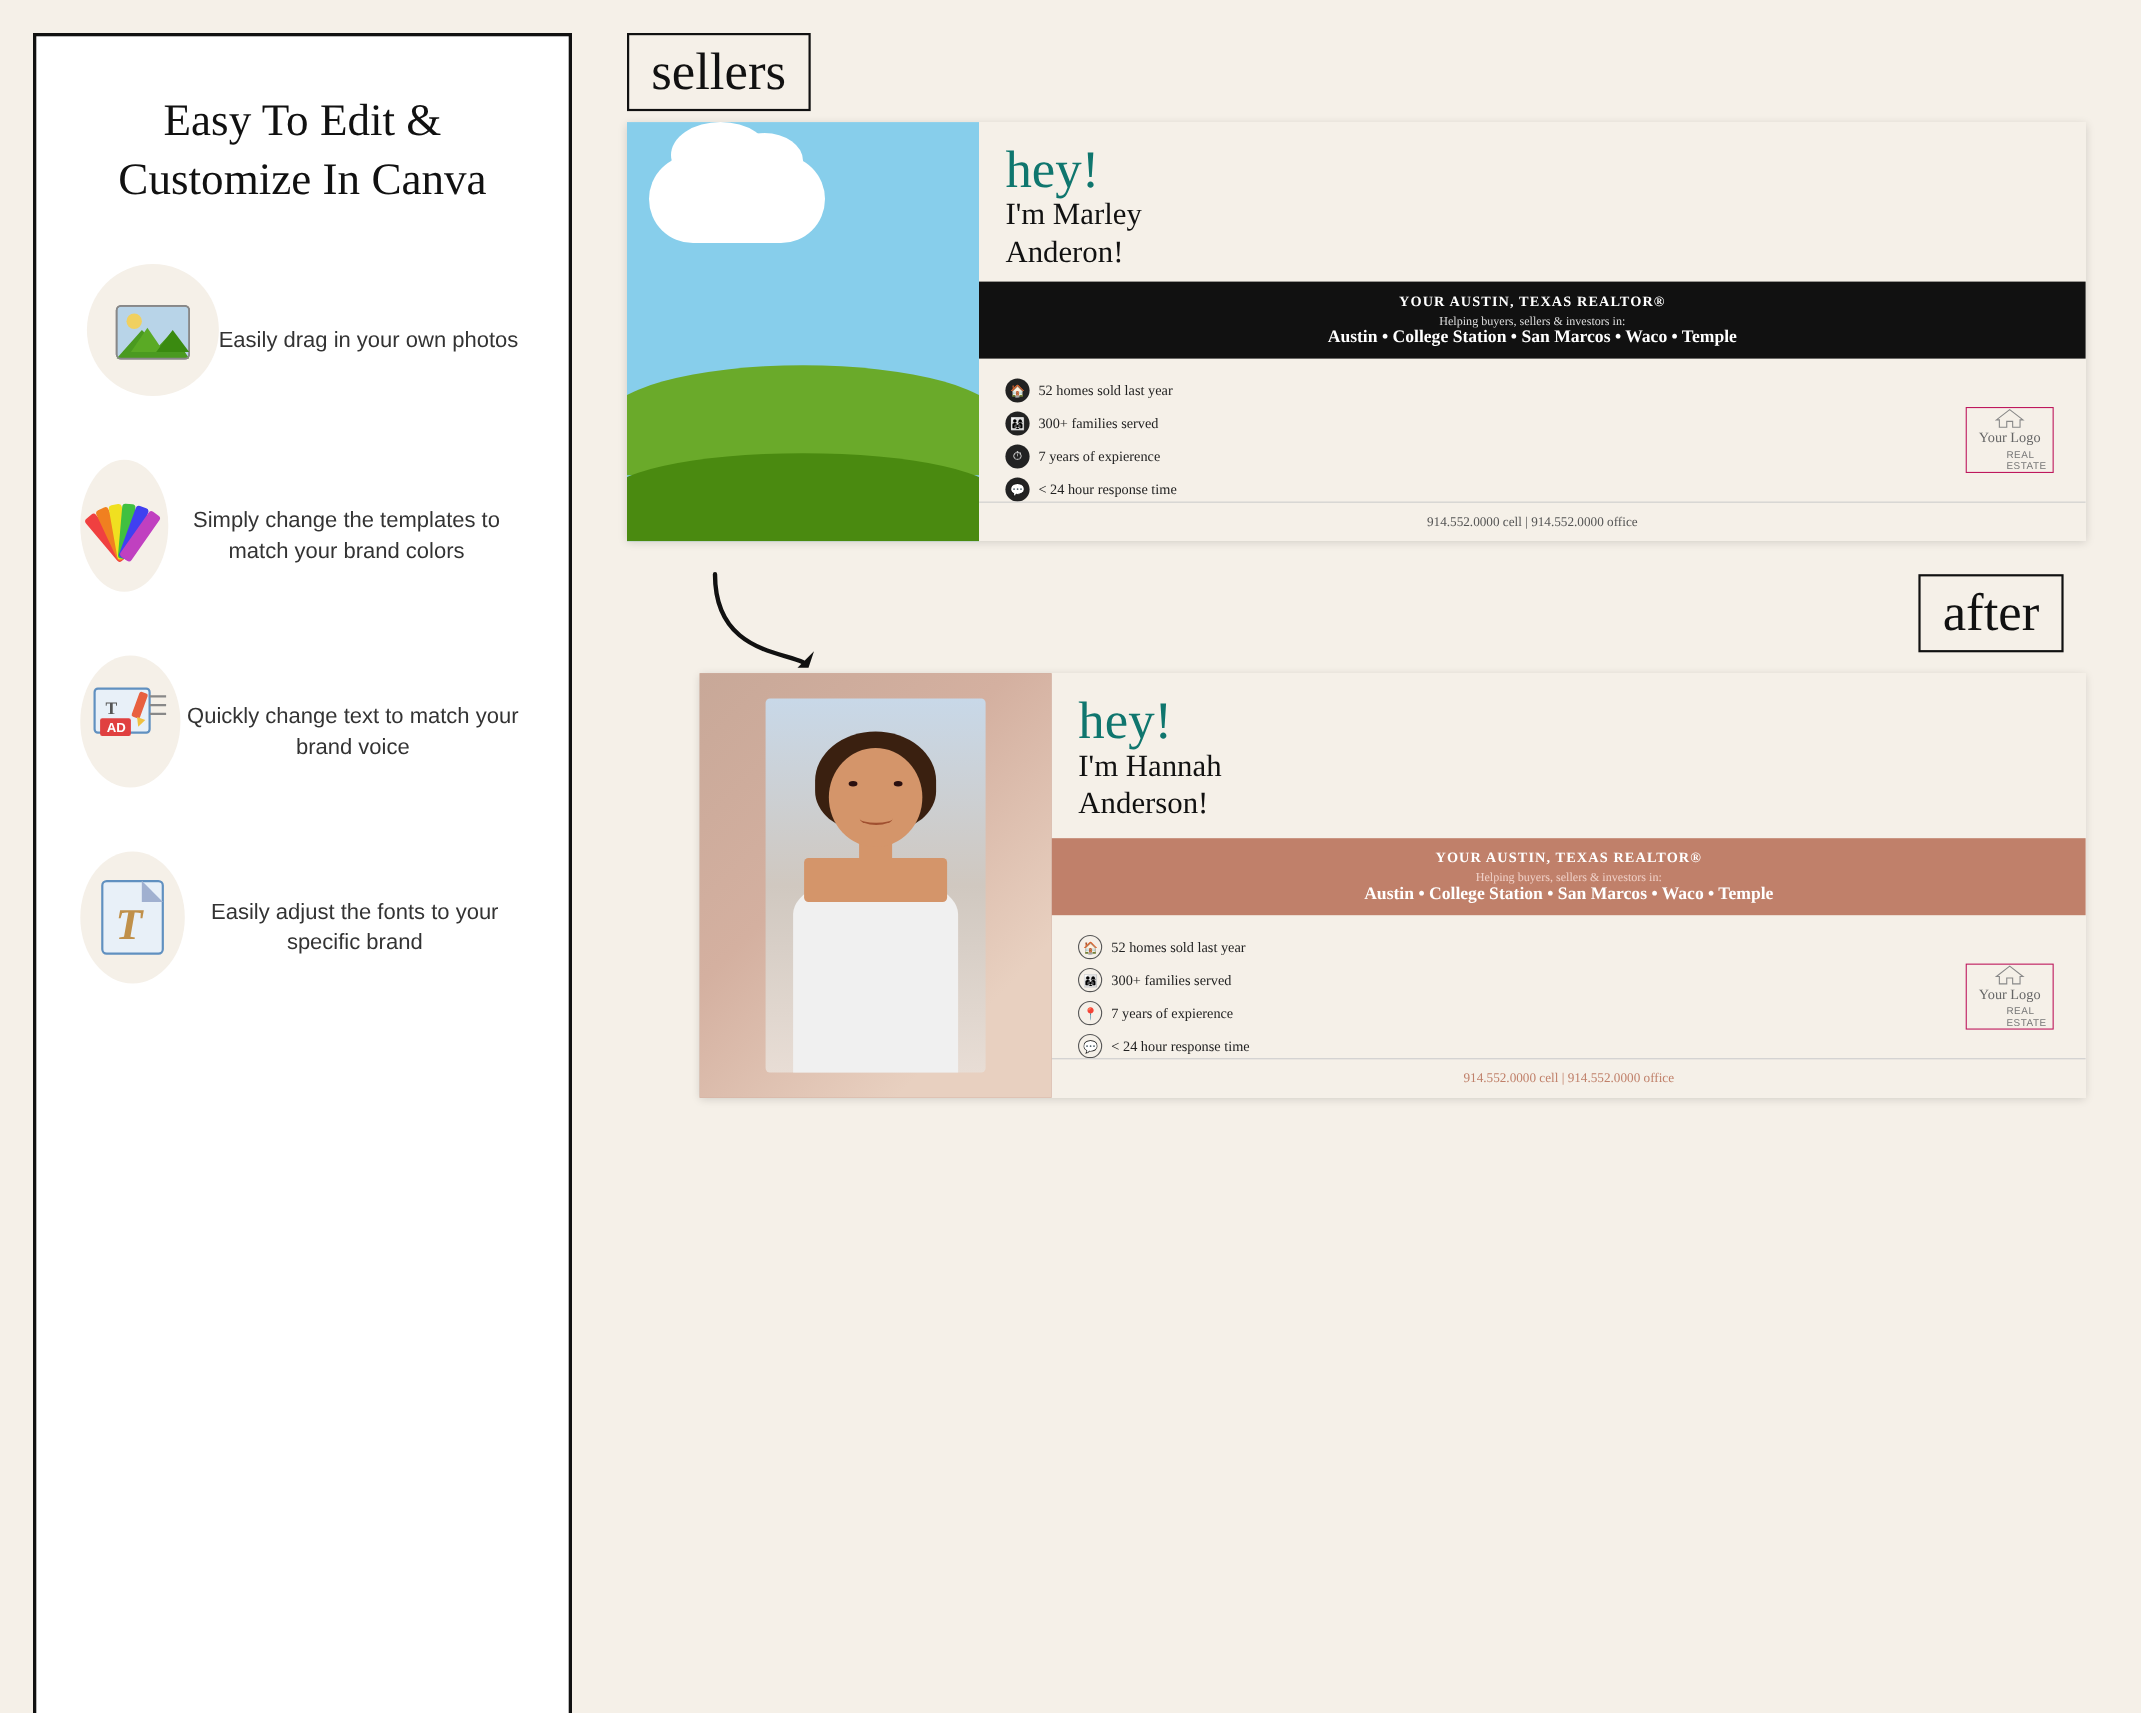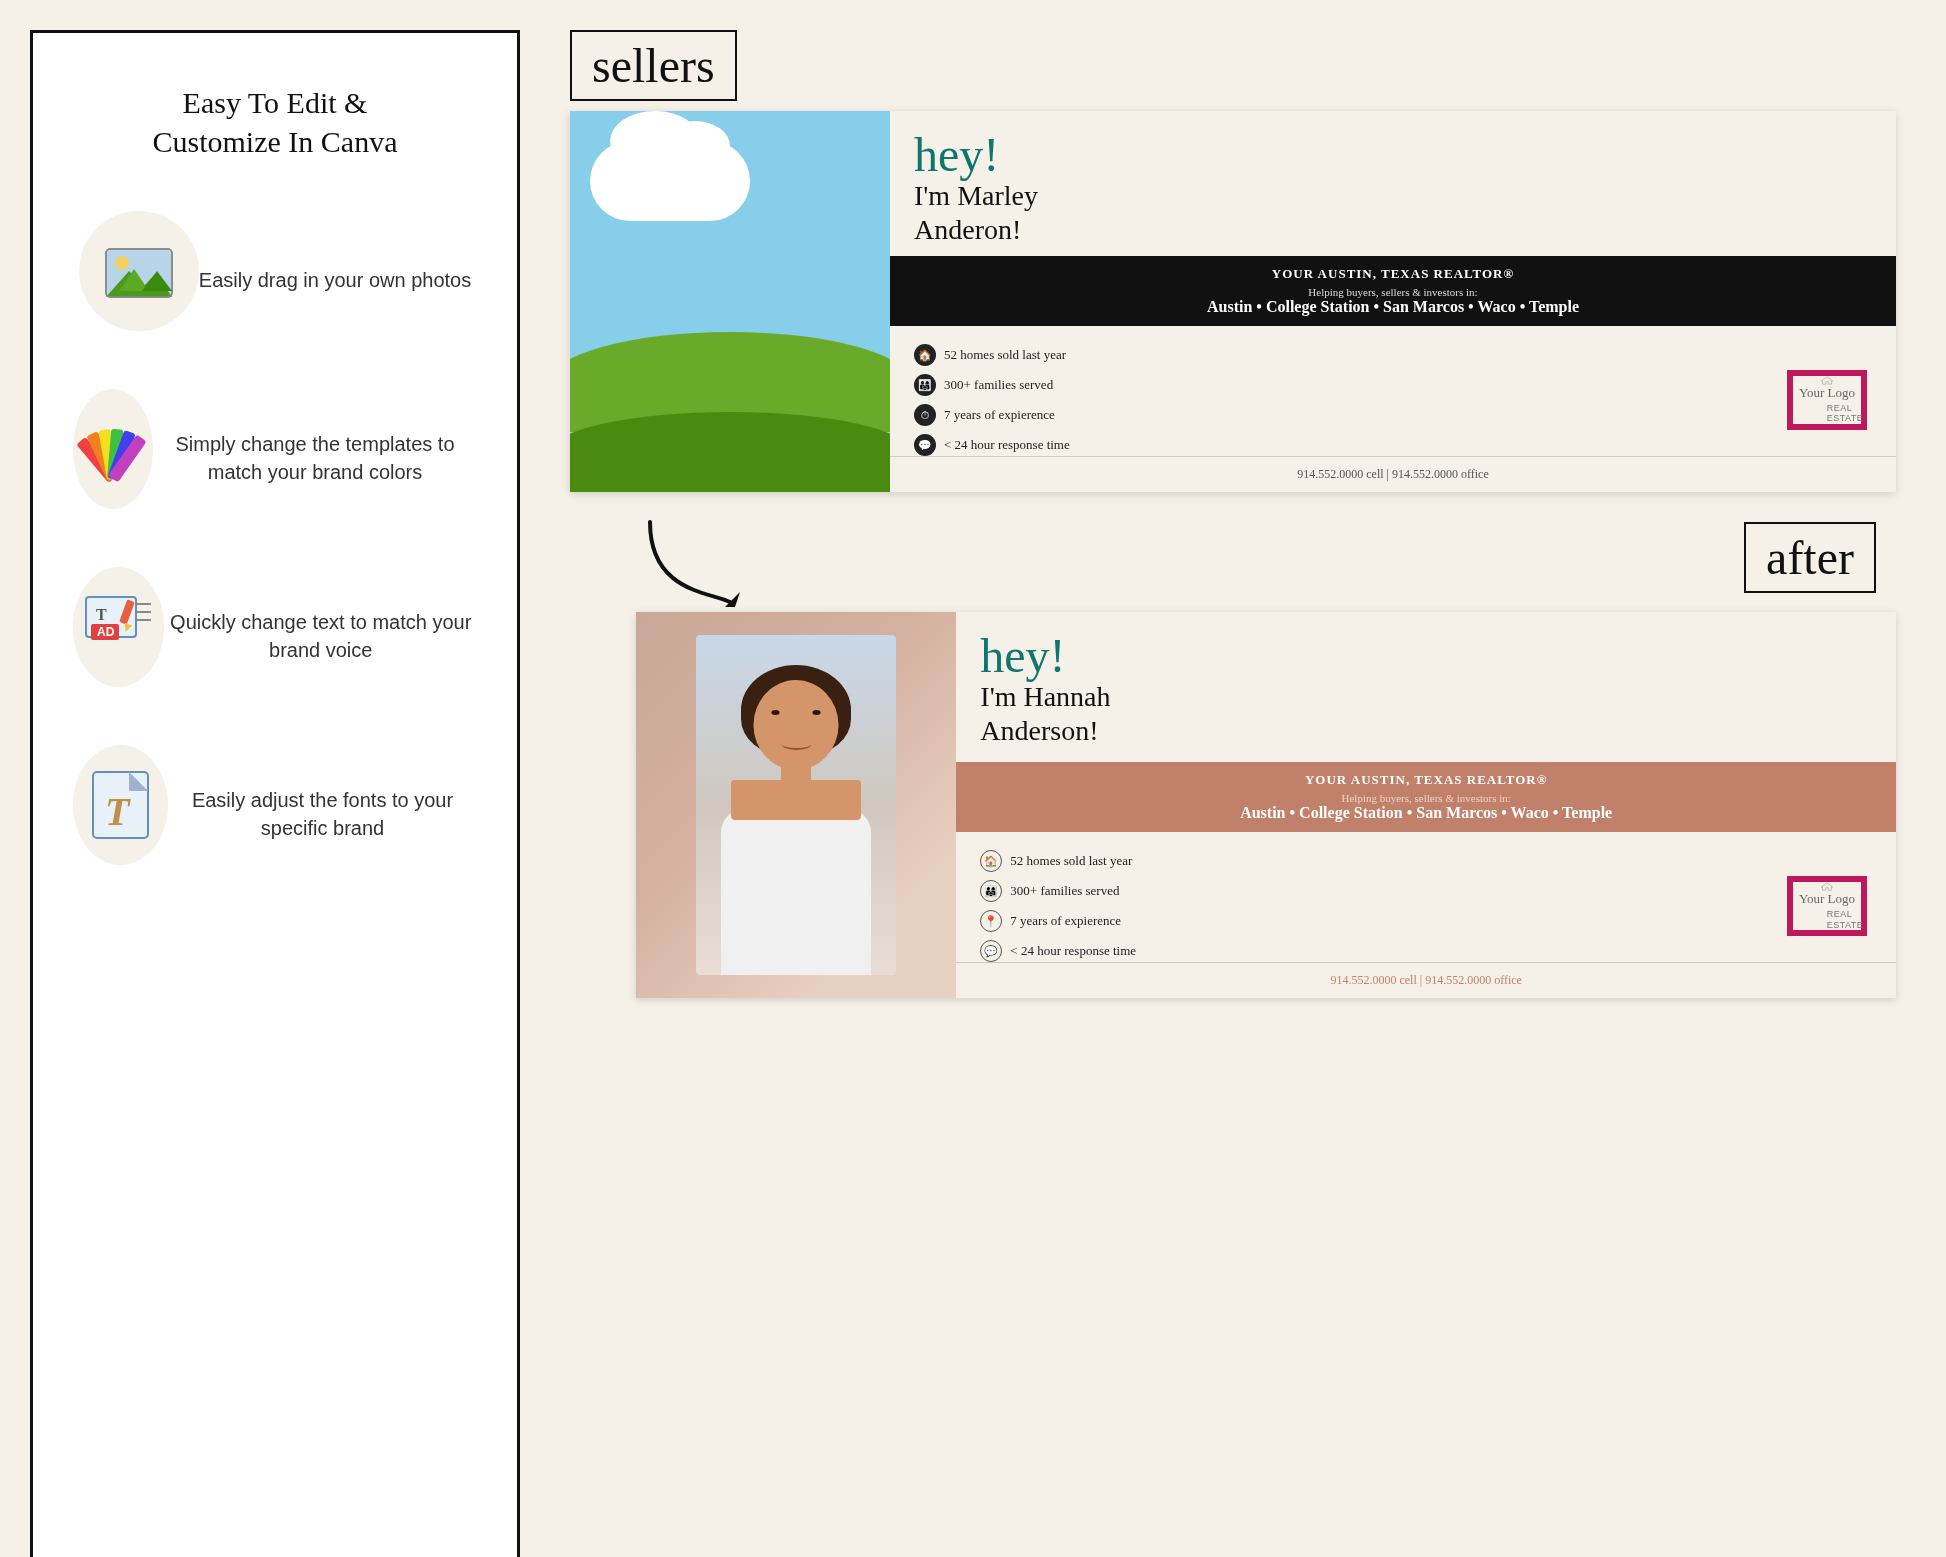--- a/index.html
+++ b/index.html
@@ -20,21 +20,21 @@
       border: 3px solid #111;
       margin: 30px;
       display: flex;
       flex-direction: column;
       align-items: center;
       padding: 50px 40px;
       gap: 0;
     }
     .left-title {
       font-family: Georgia, serif;
-      font-size: 30px;
+      font-size: 41px;
       font-weight: 400;
       text-align: center;
       color: #111;
       line-height: 1.3;
       margin-bottom: 50px;
     }
     .feature-item {
       display: flex;
       flex-direction: row;
       align-items: center;
@@ -236,21 +236,21 @@
     .logo-area {
       width: 90px;
       display: flex;
       flex-direction: column;
       align-items: center;
       justify-content: center;
     }
     .logo-box {
       width: 80px;
       height: 60px;
-      border: 6px solid #be185d;
+      border: 1px solid #be185d;
       display: flex;
       flex-direction: column;
       align-items: center;
       justify-content: center;
       font-family: 'Brush Script MT', cursive;
       font-size: 16px;
       color: #555;
       line-height: 1.2;
     }
     .logo-sub {

